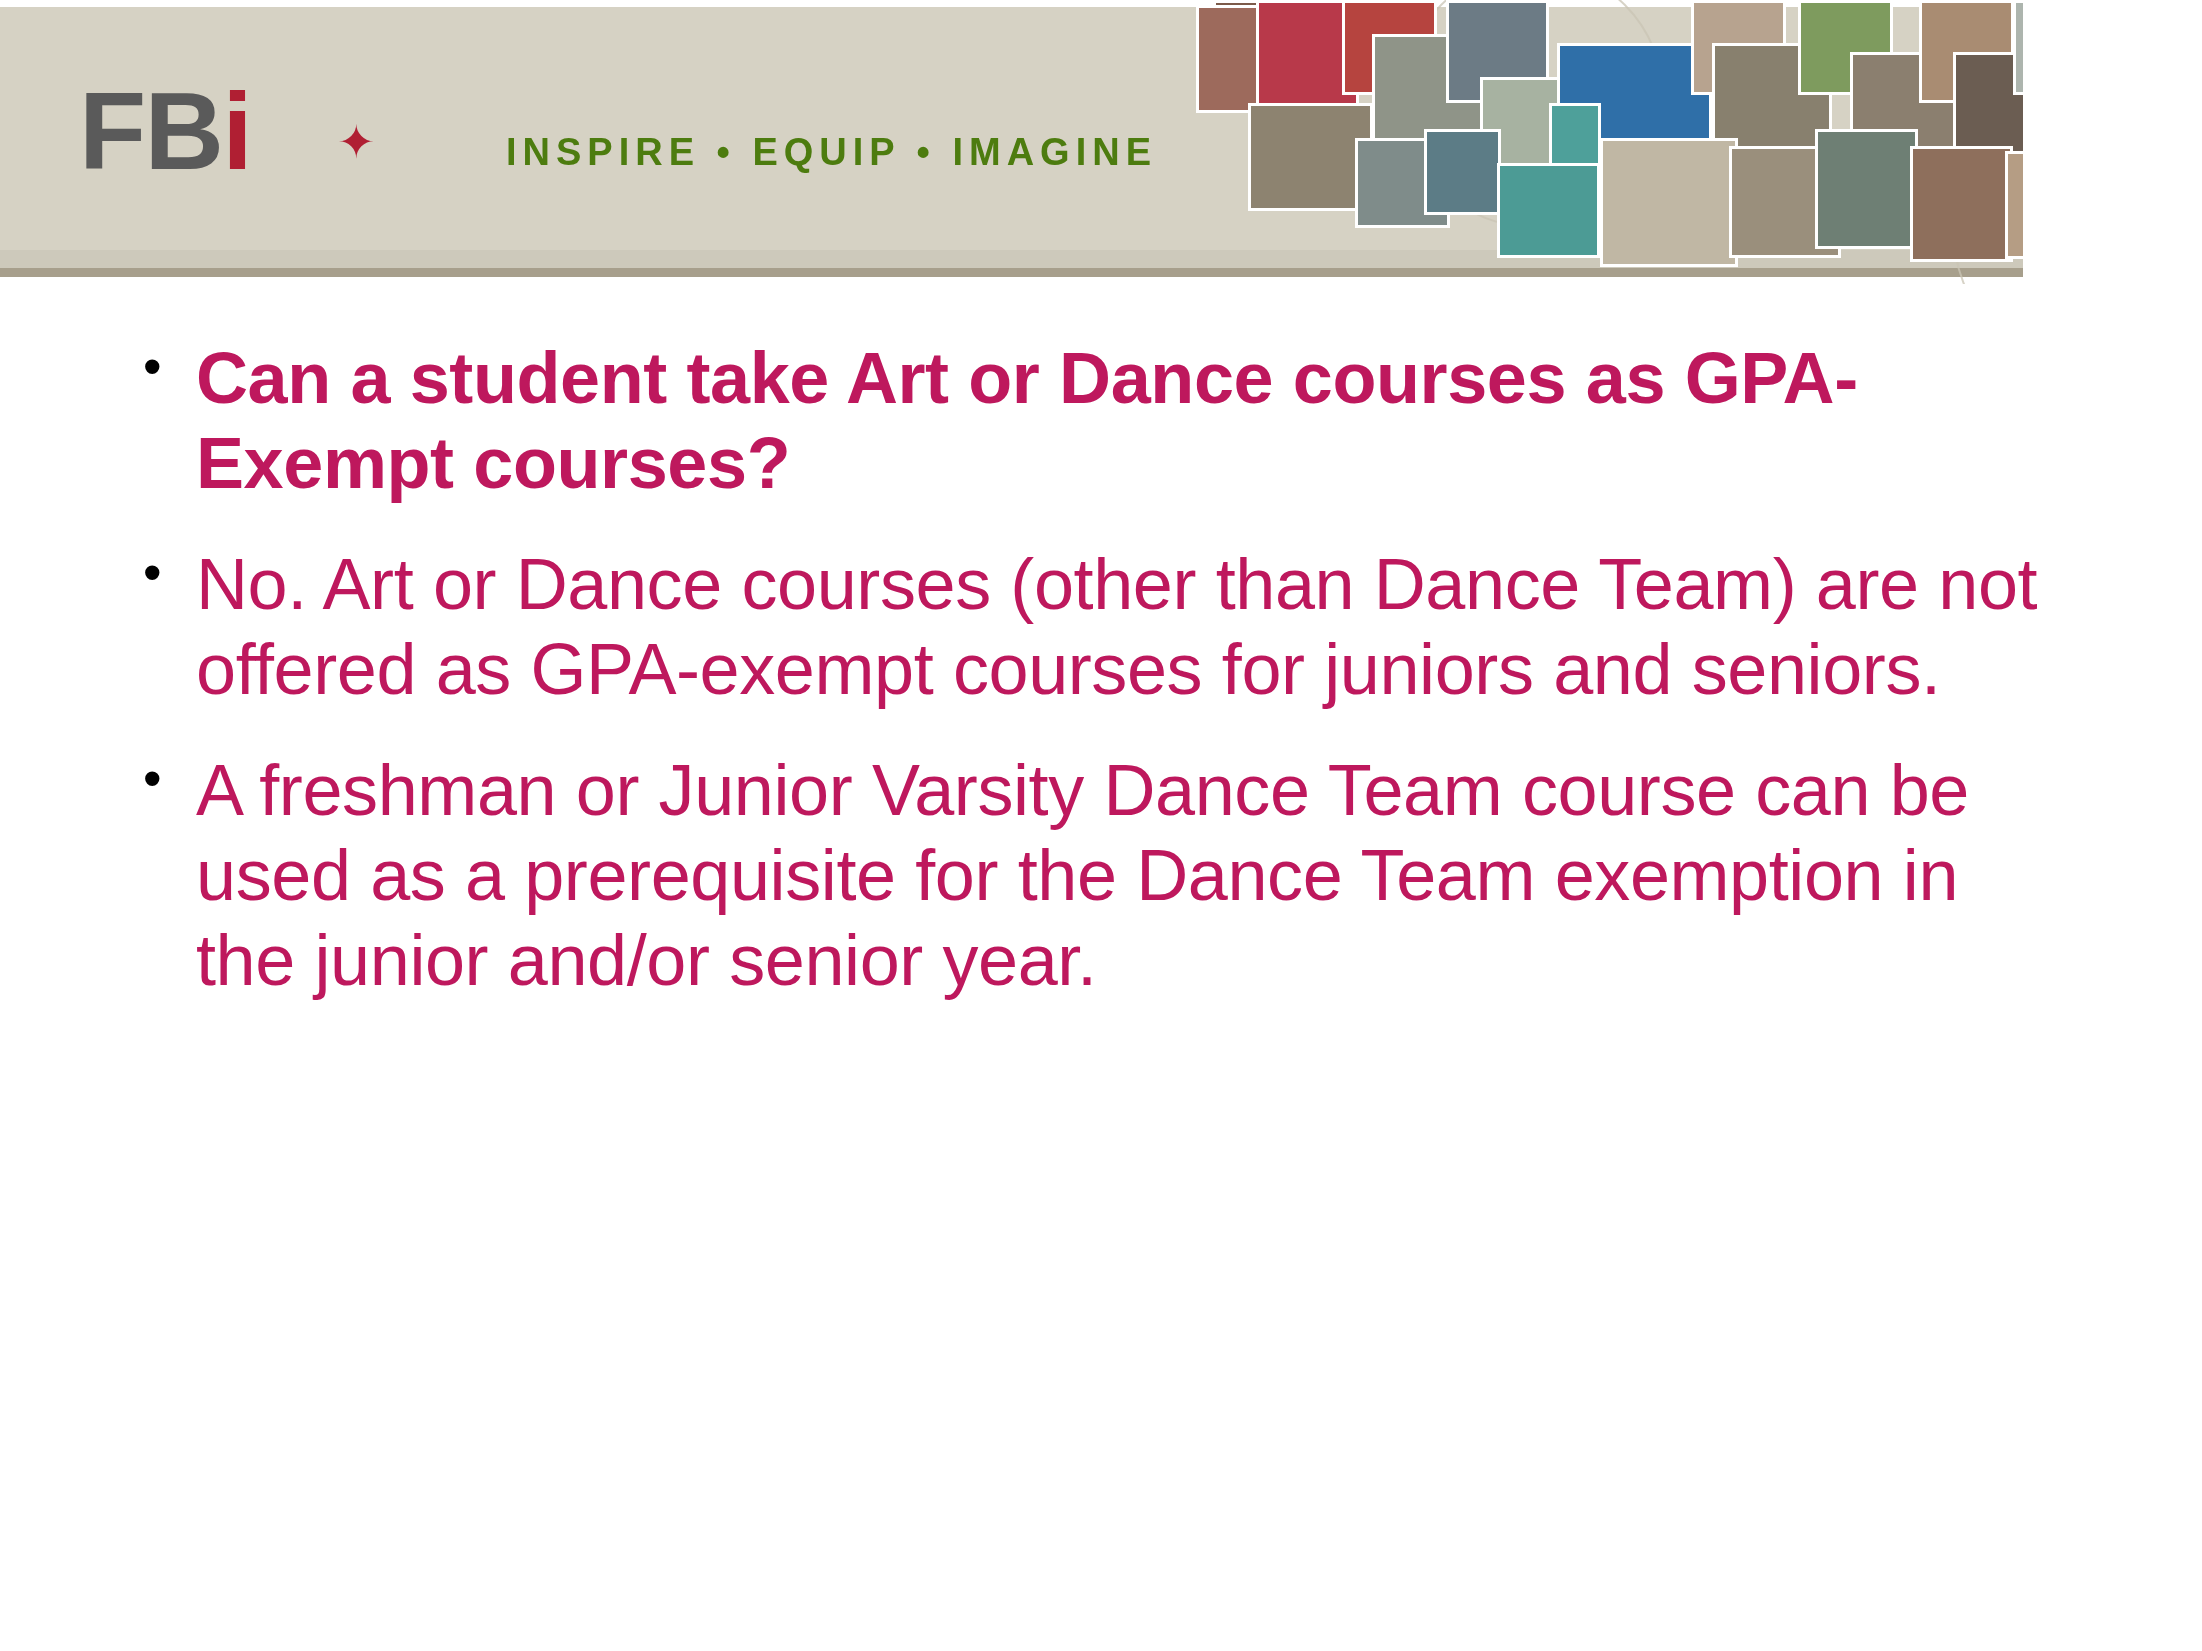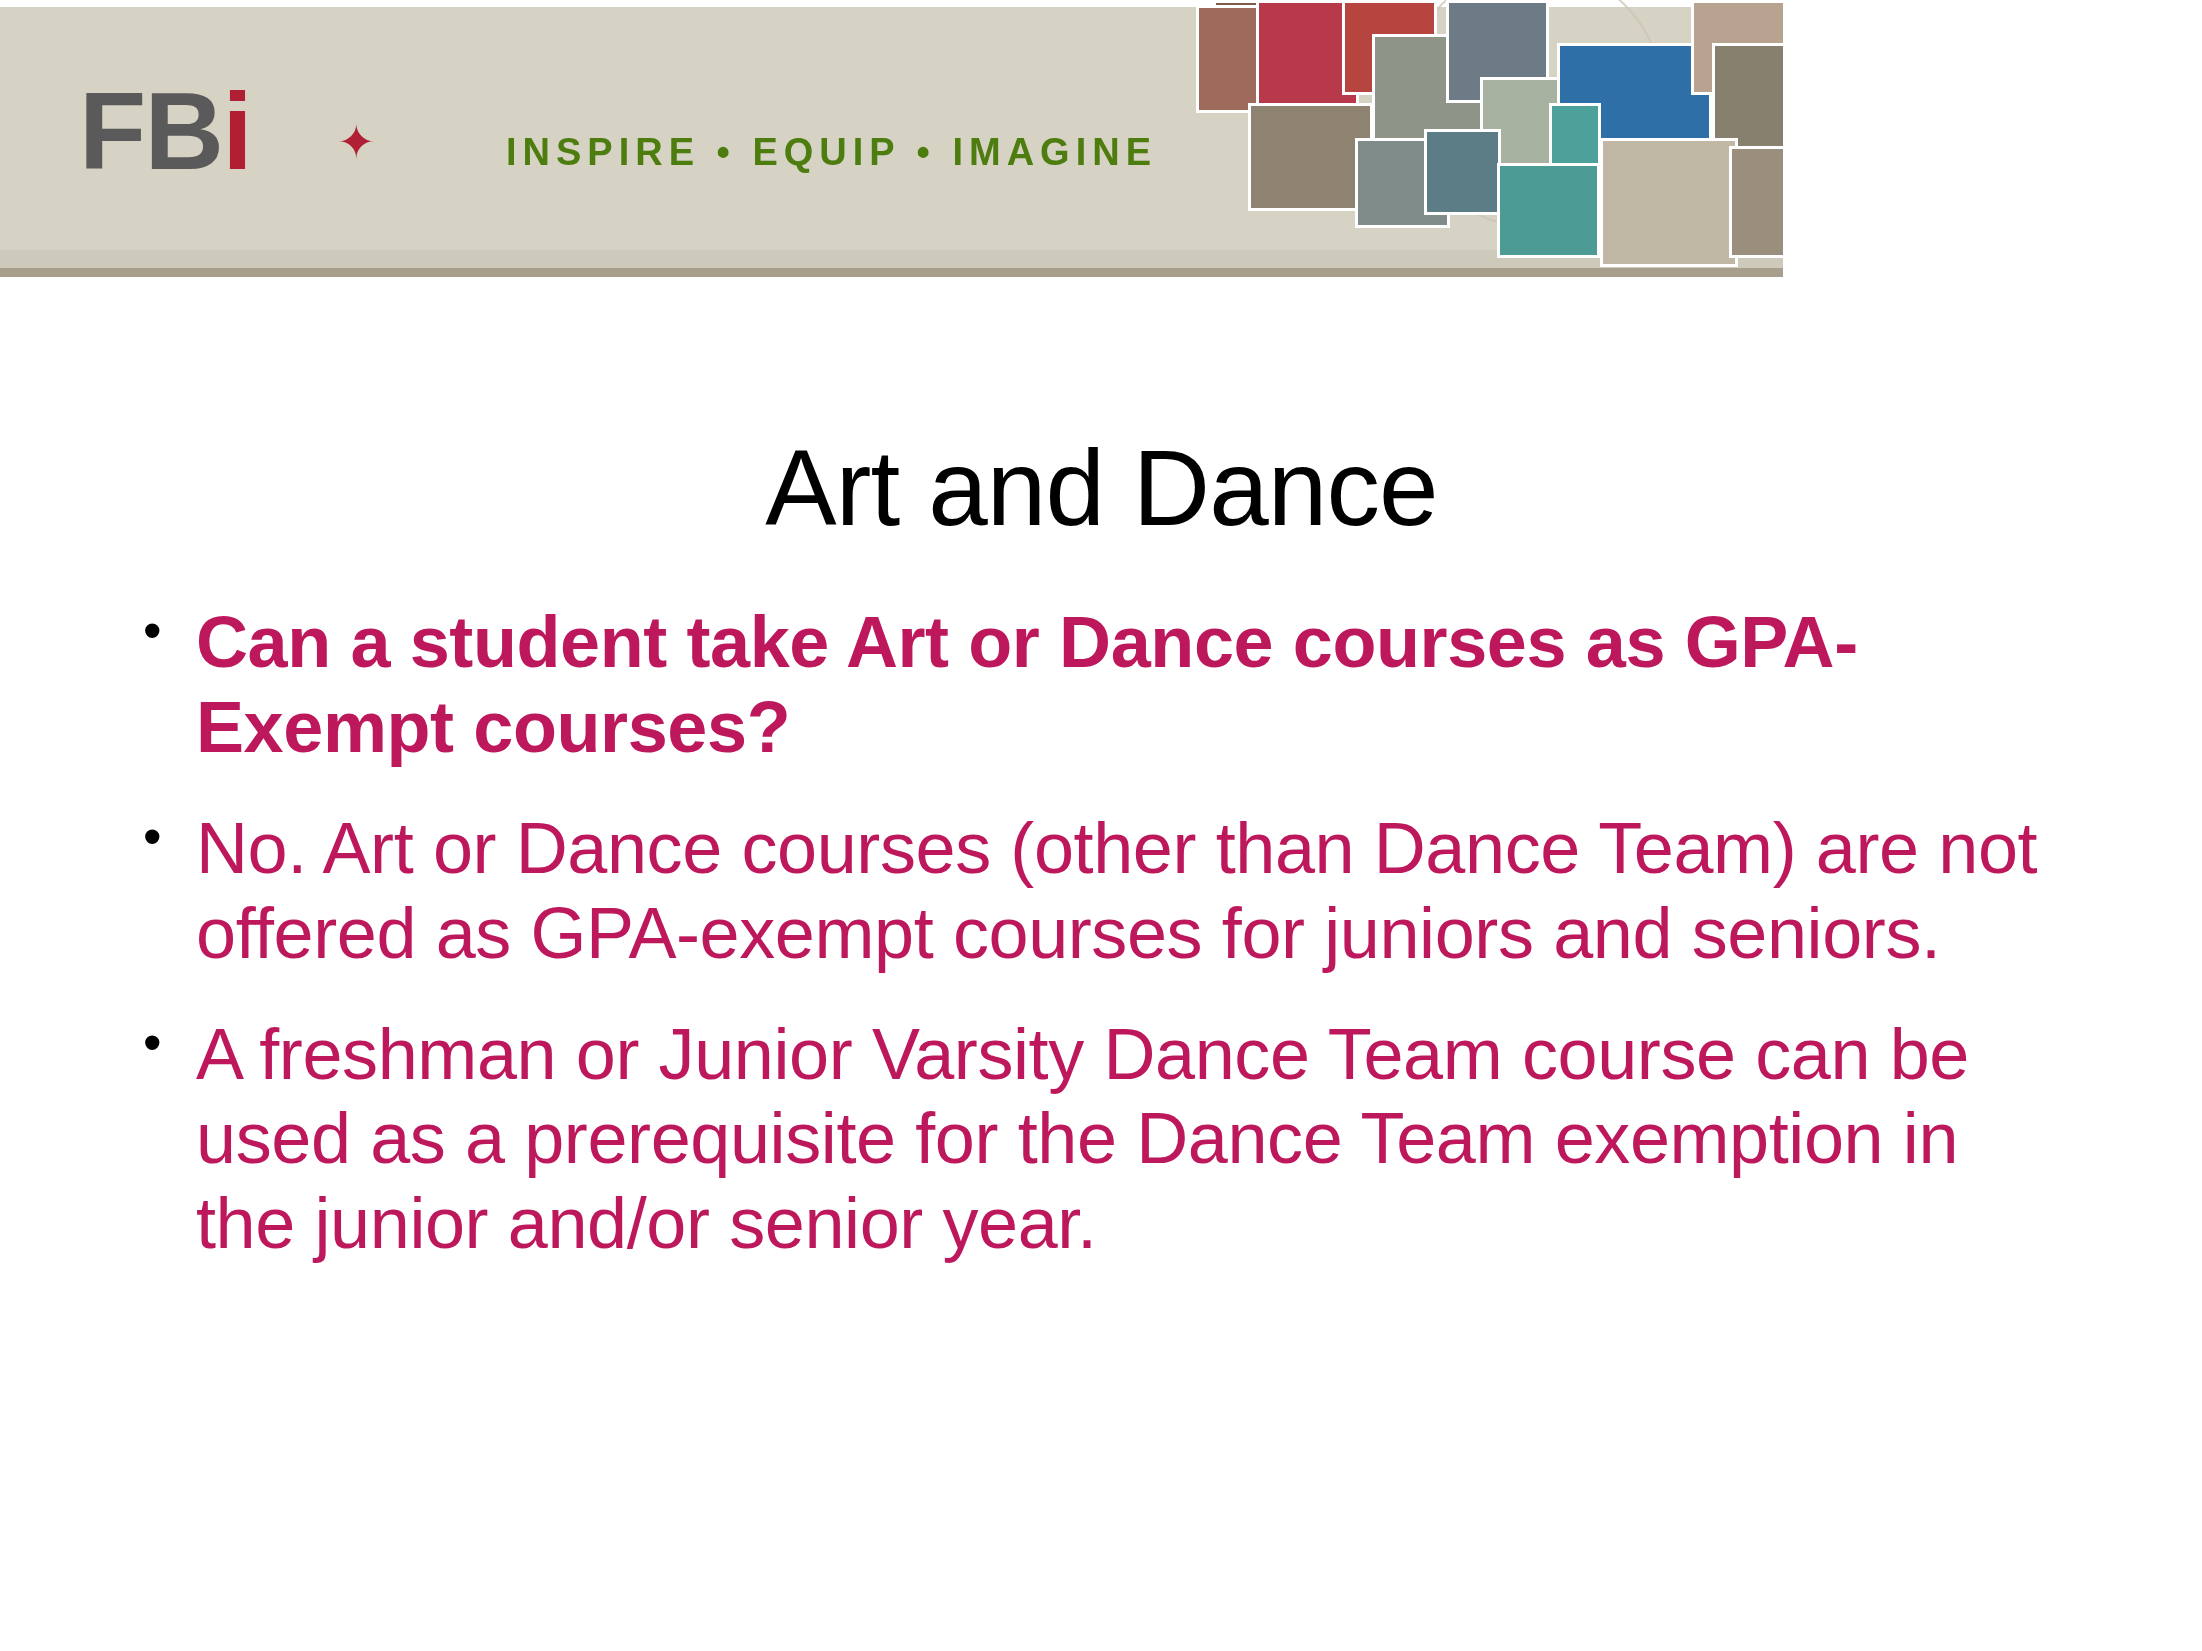--- a/index.html
+++ b/index.html
@@ -12,21 +12,21 @@
     height: 1652px;
     font-family: "Liberation Sans", sans-serif;
     color: #000000;
     overflow: hidden;
     position: relative;
   }
 
   
   .header {
     position: relative;
-    width: 1783px;
+    width: 2023px;
     height: 284px;
     background: #ffffff;
     overflow: hidden;
   }
   .header-band {
     position: absolute;
     left: 0;
     top: 0;
     width: 2203px;
     height: 268px;
@@ -208,21 +208,20 @@
     <div class="photo" style="left:757px; top:52px; width:103px; height:112px; background:#6b5d52;"></div>
     <div class="photo" style="left:714px; top:146px;width:103px; height:116px; background:#8e6f5c;"></div>
     <div class="photo" style="left:817px; top:0px;  width:95px; height:95px; background:#adb5ae;"></div>
     <div class="photo" style="left:852px; top:60px; width:112px; height:120px; background:#5d7f8e;"></div>
     <div class="photo" style="left:809px; top:151px;width:112px; height:108px; background:#b59d84;"></div>
     <div class="photo" style="left:912px;top:34px; width:86px; height:95px; background:#7a8a92;"></div>
   </div>
 </div>
 
 <div class="slide-body">
-  <div class="slide-title">Art and Dance</div>
 
   <div class="bullets">
     <div class="bullet bold">
       <div class="bullet-dot">•</div>
       <div class="bullet-text">Can a student take Art or Dance courses as GPA-Exempt courses?</div>
     </div>
     <div class="bullet">
       <div class="bullet-dot">•</div>
       <div class="bullet-text">No. Art or Dance courses (other than Dance Team) are not offered as GPA-exempt courses for juniors and seniors.</div>
     </div>

